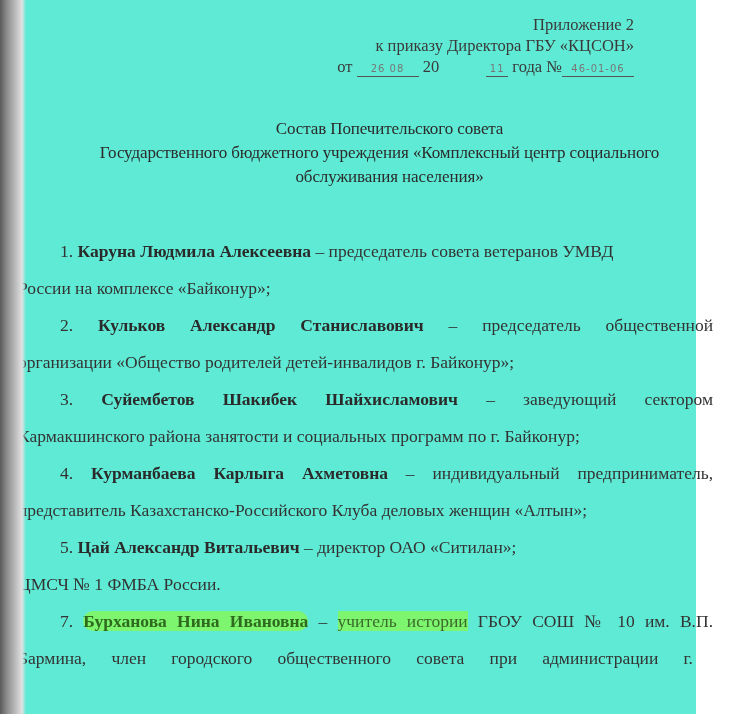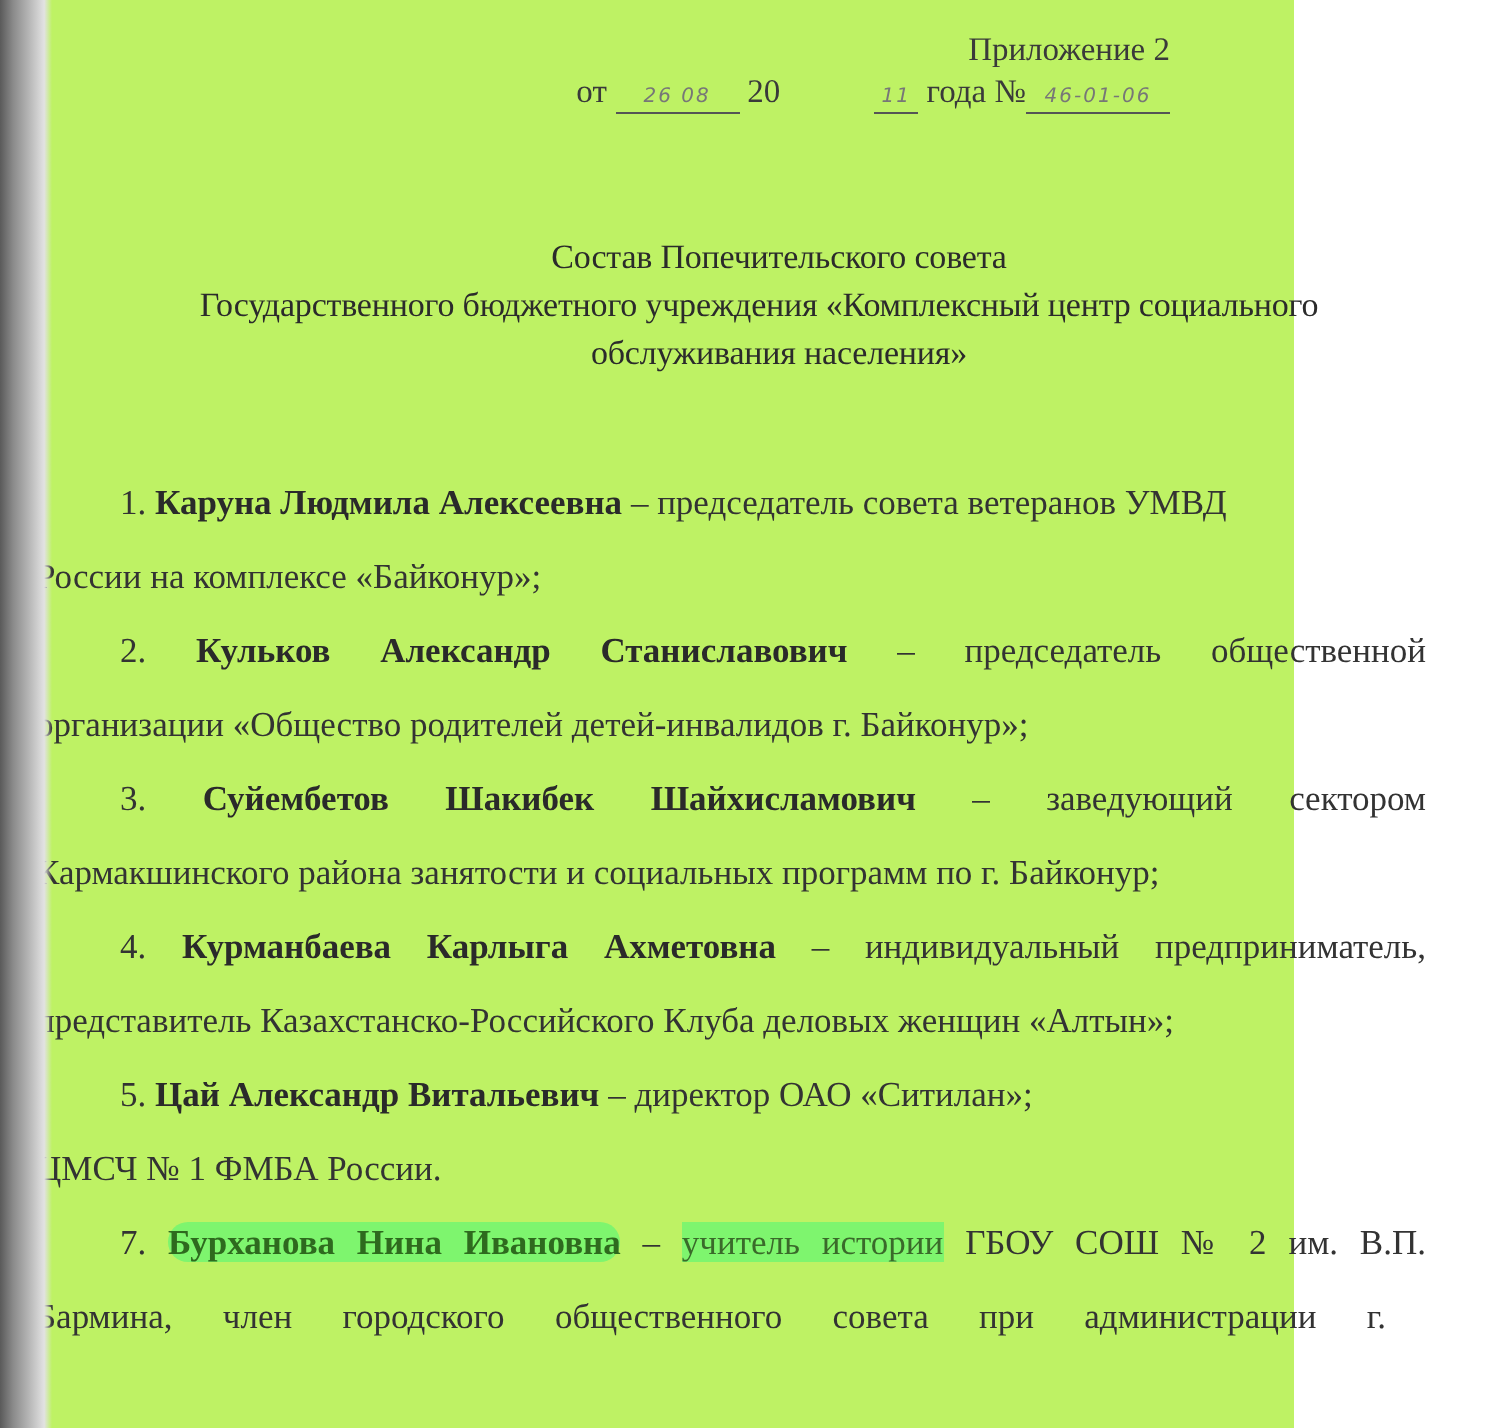--- a/index.html
+++ b/index.html
@@ -11,23 +11,23 @@
       height: 714px;
       overflow: hidden;
       background: #ffffff;
       position: relative;
       font-family: "Liberation Serif", "DejaVu Serif", serif;
       color: #2a2a2a;
     }
     .page {
       position: absolute;
       left: 0; top: 0;
-      width: 647px;
+      width: 696px;
       height: 714px;
-      background: #bef264;
+      background: #5eead4;
     }
     .binding-shadow {
       position: absolute;
       left: 0; top: 0;
       width: 26px;
       height: 714px;
       background: linear-gradient(to right, #5a5a5a 0%, #8a8a8a 25%, #b5b5b5 55%, #e2e2e2 85%, rgba(255,255,255,0) 100%);
       z-index: 5;
       pointer-events: none;
     }
@@ -40,21 +40,20 @@
       line-height: 21px;
       color: #3a3a3a;
     }
     .appendix .line3 {
       white-space: nowrap;
     }
     .hw {
       display: inline-block;
       border-bottom: 1px solid #555;
       font-family: "DejaVu Sans", sans-serif;
-      font-style: italic;
       font-size: 10px;
       color: #777;
       text-align: center;
       letter-spacing: 1px;
       vertical-align: baseline;
       line-height: 14px;
     }
     .hw.day { width: 62px; }
     .hw.year { width: 22px; margin-left: 47px; }
     .hw.num { width: 72px; }
@@ -123,20 +122,21 @@
     }
   </style>
 </head>
 <body>
 
 <div class="page">
   <div class="binding-shadow"></div>
 
   <div class="appendix">
     <div>Приложение 2</div>
+    <div>к приказу Директора ГБУ «КЦСОН»</div>
     <div class="line3">
       <span>от</span>
       <span class="hw day">26 08</span>
       <span>20</span><span class="hw year">11</span>
       <span>года №</span><span class="hw num">46-01-06</span>
     </div>
   </div>
 
   <div class="title">
     <div>Состав Попечительского совета</div>
@@ -193,19 +193,19 @@
     <div class="item">
       <div class="row cont">ЦМСЧ № 1 ФМБА России.</div>
     </div>
 
     <div class="item">
       <div class="row first">
         <span>7.</span>
         <span class="name hl">Бурханова Нина Ивановна</span>
         <span>–</span>
         <span class="hl">учитель истории</span>
-        <span>ГБОУ СОШ № 2 им. В.П.</span>
+        <span>ГБОУ СОШ № 10 им. В.П.</span>
       </div>
       <div class="row cont just">Бармина, член городского общественного совета при администрации г.</div>
 
     </div>
   </div>
 </div>
 
 </body></html>

